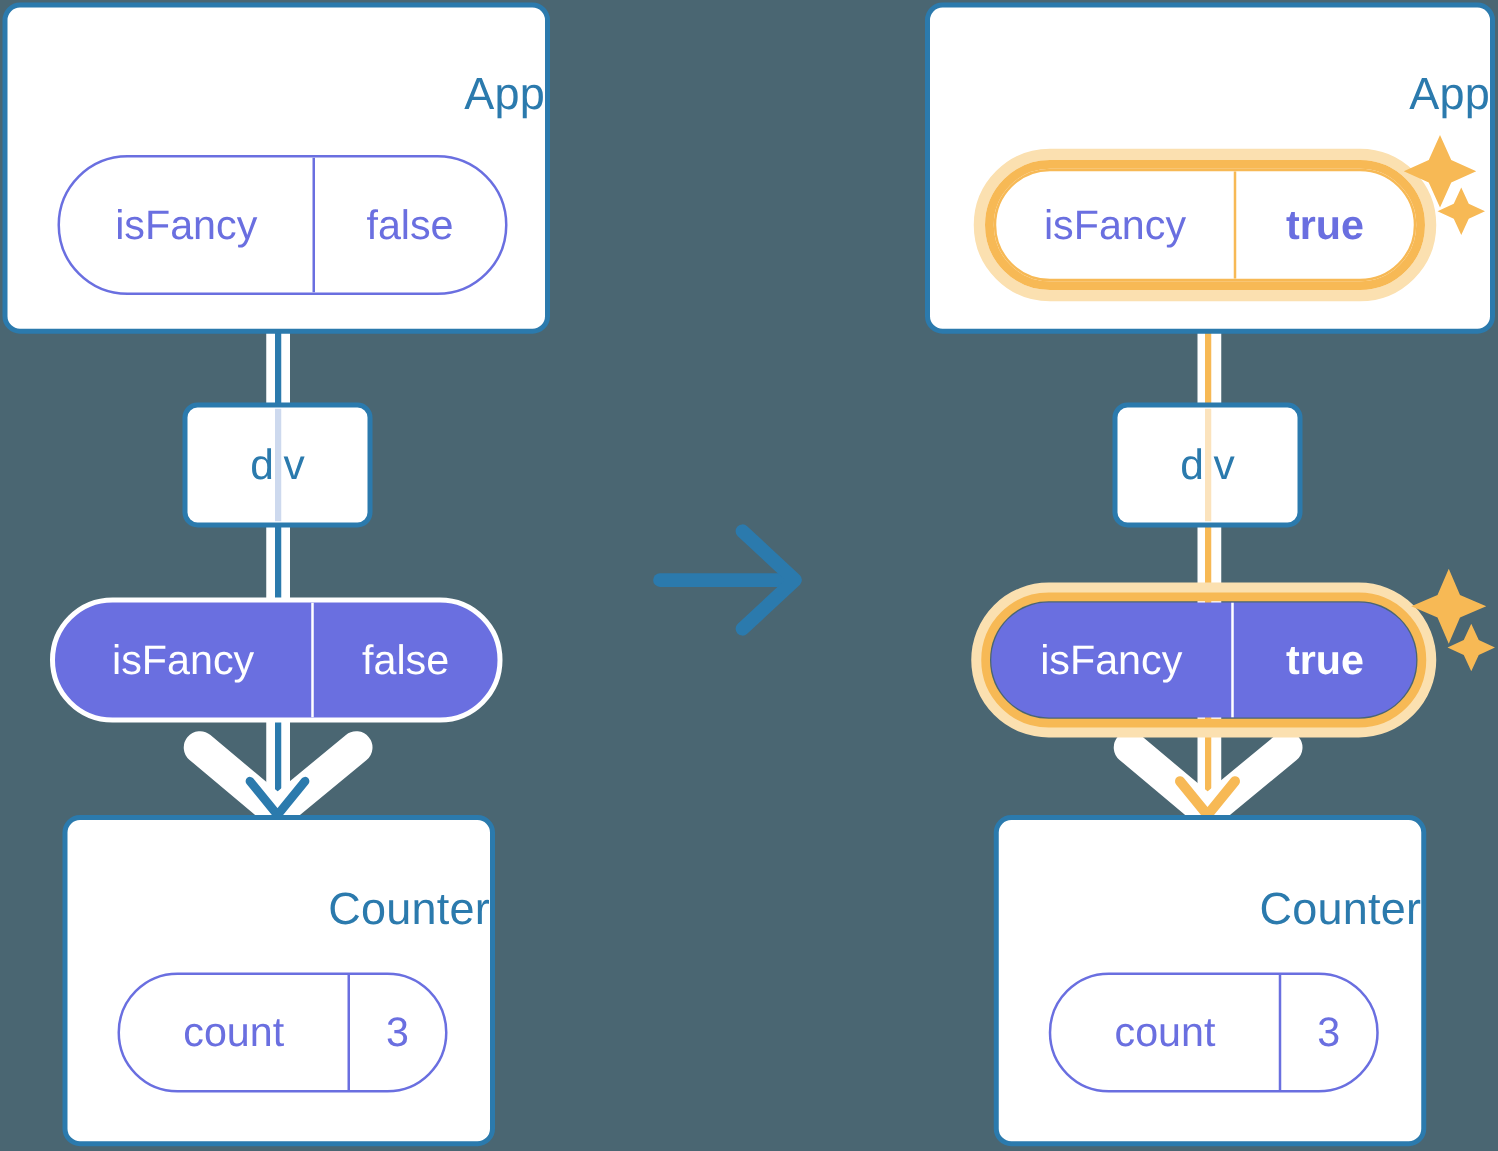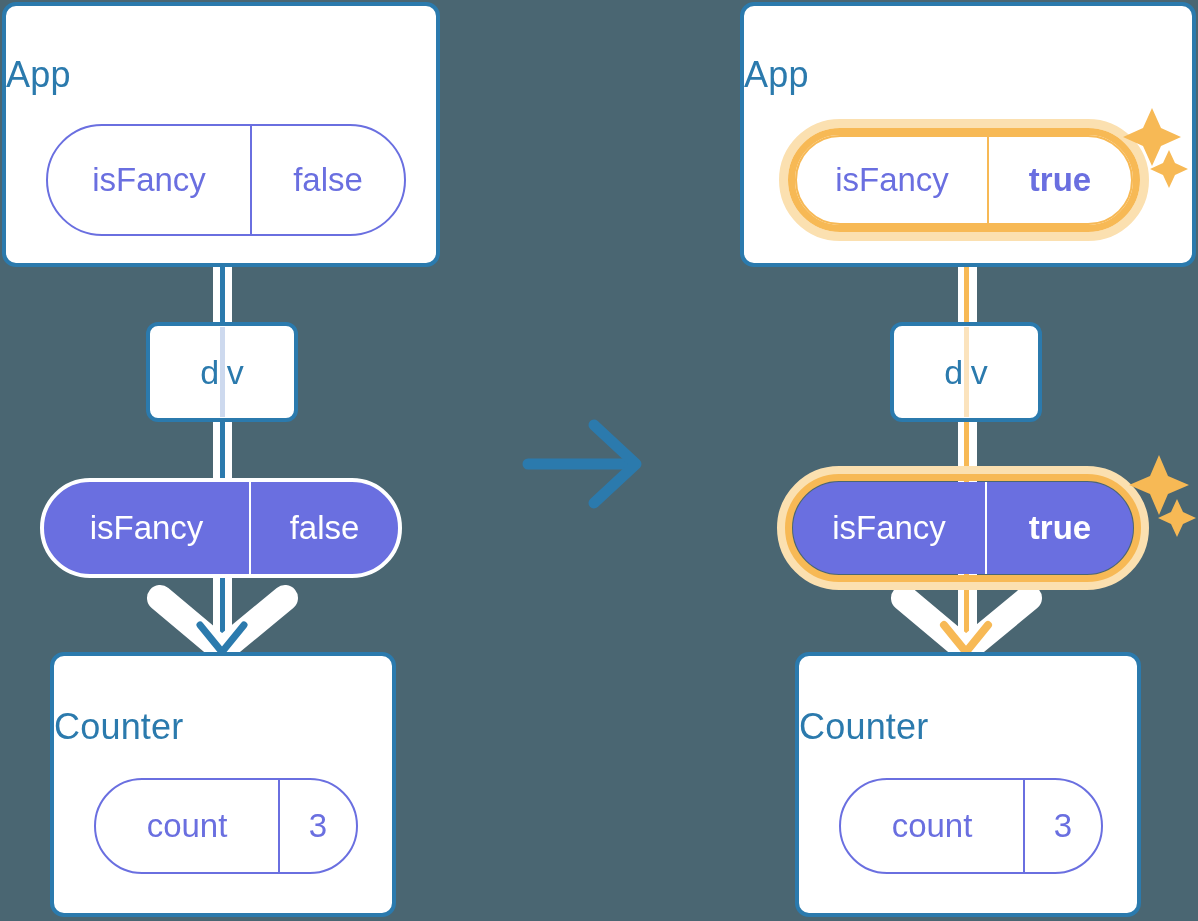--- a/index.html
+++ b/index.html
@@ -29,21 +29,21 @@
     position: absolute;
     background: #ffffff;
     border: 4px solid #2b7aad;
     border-radius: 14px;
     box-sizing: border-box;
     z-index: 30;
   }
   .compbox .title {
     position: absolute;
     left: 0; right: 0;
-    text-align: left;
+    text-align: right;
     color: #2b7aad;
     font-size: 36px;
     letter-spacing: .2px;
   }
   .smallbox {
     position: absolute;
     background: #ffffff;
     border: 4px solid #2b7aad;
     border-radius: 12px;
     box-sizing: border-box;

